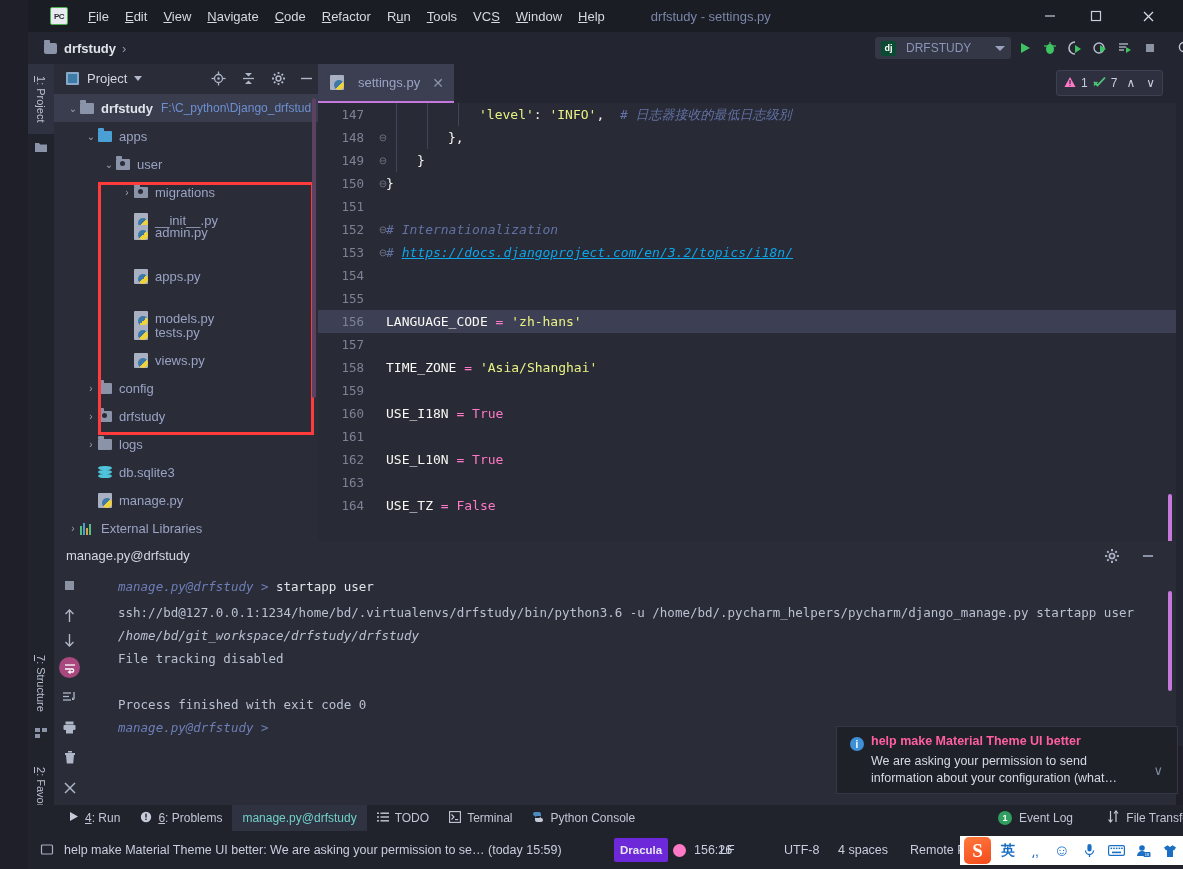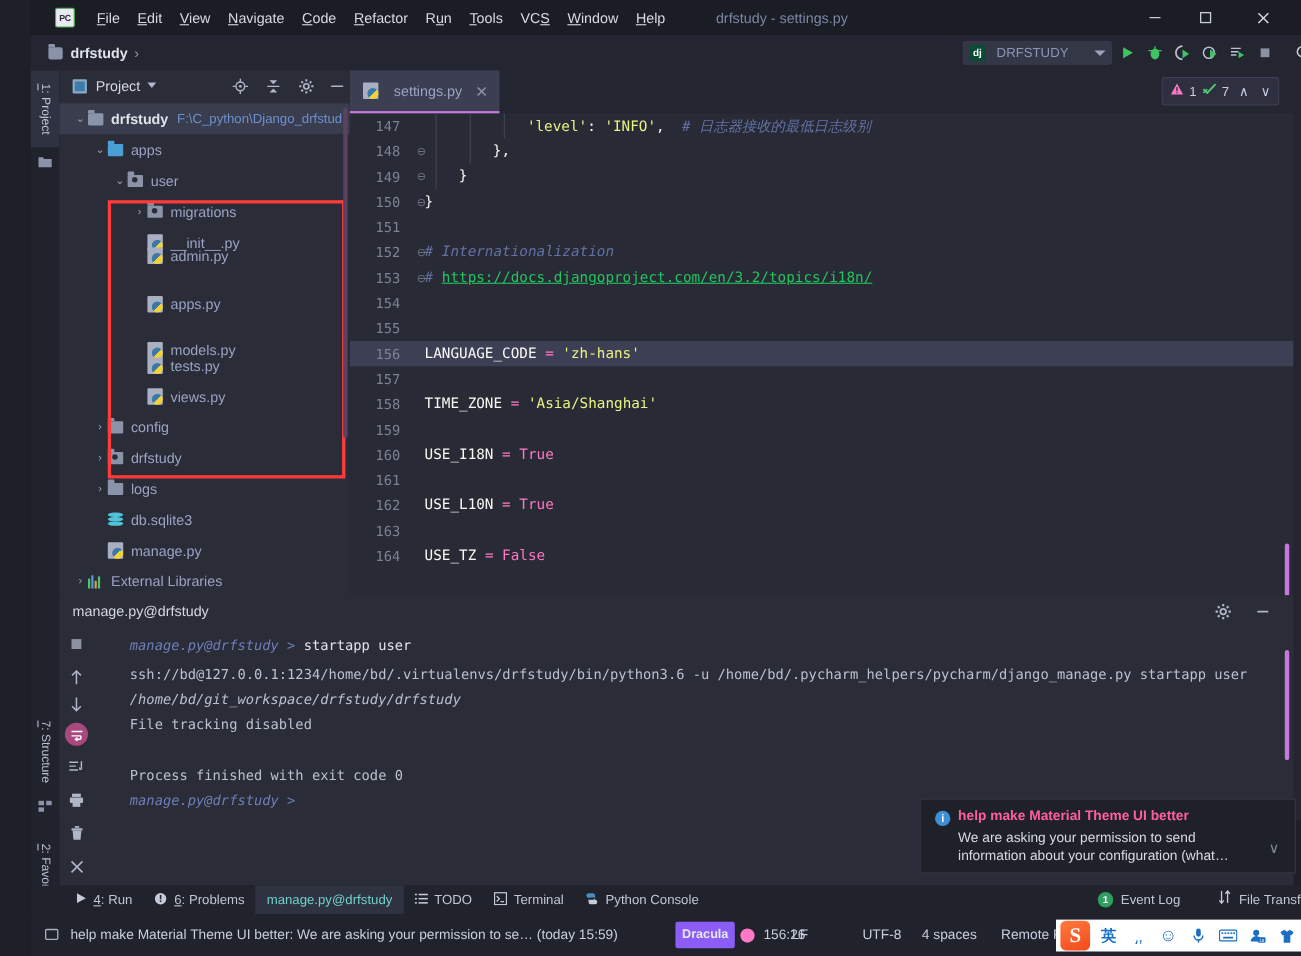--- a/index.html
+++ b/index.html
@@ -159,21 +159,21 @@
     width: 56px; text-align: right; padding-right: 10px; flex: none;
     font-family: "DejaVu Sans Mono", monospace; font-size: 12.5px; color: #7c8294;
   }
   .fold { position: absolute; left: 60px; width: 10px; text-align: center; color: #6f7585; font-size: 10px; }
   .code {
     font-family: "DejaVu Sans Mono", monospace; font-size: 13px;
     color: #e6e8ef; white-space: pre; padding-left: 12px;
   }
   .k-str { color: #e9f284; } .k-cm { color: #6272a4; font-style: italic; }
   .k-cn { color: #ff79c6; } .k-var { color: #f8f8f2; } .k-op { color: #ff79c6; }
-  .k-link { color: #22c55e; text-decoration: underline; }
+  .k-link { color: #0ea5e9; font-style: italic; text-decoration: underline; }
   .indentguide { position: absolute; top: 0; width: 1px; height: 23px; background: #41445a; }
   .scroll-mark { position:absolute; right: 4px; width: 4px; border-radius: 2px; }
 
   
   .runpanel { position: absolute; left: 26px; top: 541px; width: 1122px; height: 264px; background: #2a2c38; }
   .runhdr { height: 28px; display: flex; align-items: center; padding-left: 12px; font-size: 13px; color: #d4d8e2; }
   .run-side { position: absolute; left: 0; top: 28px; width: 30px; height: 236px; }
   .rsicon { position:absolute; left:7px; width:17px; height:17px; display:flex;align-items:center;justify-content:center; }
   .consolebody { position: absolute; left: 30px; top: 28px; width: 1092px; height: 236px; }
   .cl {
@@ -214,21 +214,21 @@
   .bb.active { background: #2f3240; color: #6fd0c8; }
   .bb u { text-decoration: underline; }
 
   
   .statusbar {
     position: absolute; left: 0; top: 831px; width: 1183px; height: 38px;
     background: #20222c; display: flex; align-items: center;
   }
   .sb { font-size: 12.5px; color: #c8cede; white-space: nowrap; }
   .theme-chip {
-    background: #8b5cf6; color: #e6e8ef; font-weight: bold; font-size: 11.5px;
+    background: #6d28d9; color: #e6e8ef; font-weight: bold; font-size: 11.5px;
     padding: 6px 6px; border-radius: 2px;
   }
   .pink-dot { width: 13px; height: 13px; border-radius: 50%; background: #ff79c6; }
   .ime {
     position: absolute; right: 0; top: 5px; height: 29px; background: #fff;
     display: flex; align-items: center; padding: 0 4px; gap: 7px;
   }
   .ime-s {
     width: 27px; height: 27px; background: linear-gradient(160deg,#ff7a3d,#f4491c);
     border-radius: 5px; color: #fff; font-weight: bold; font-size: 19px;

